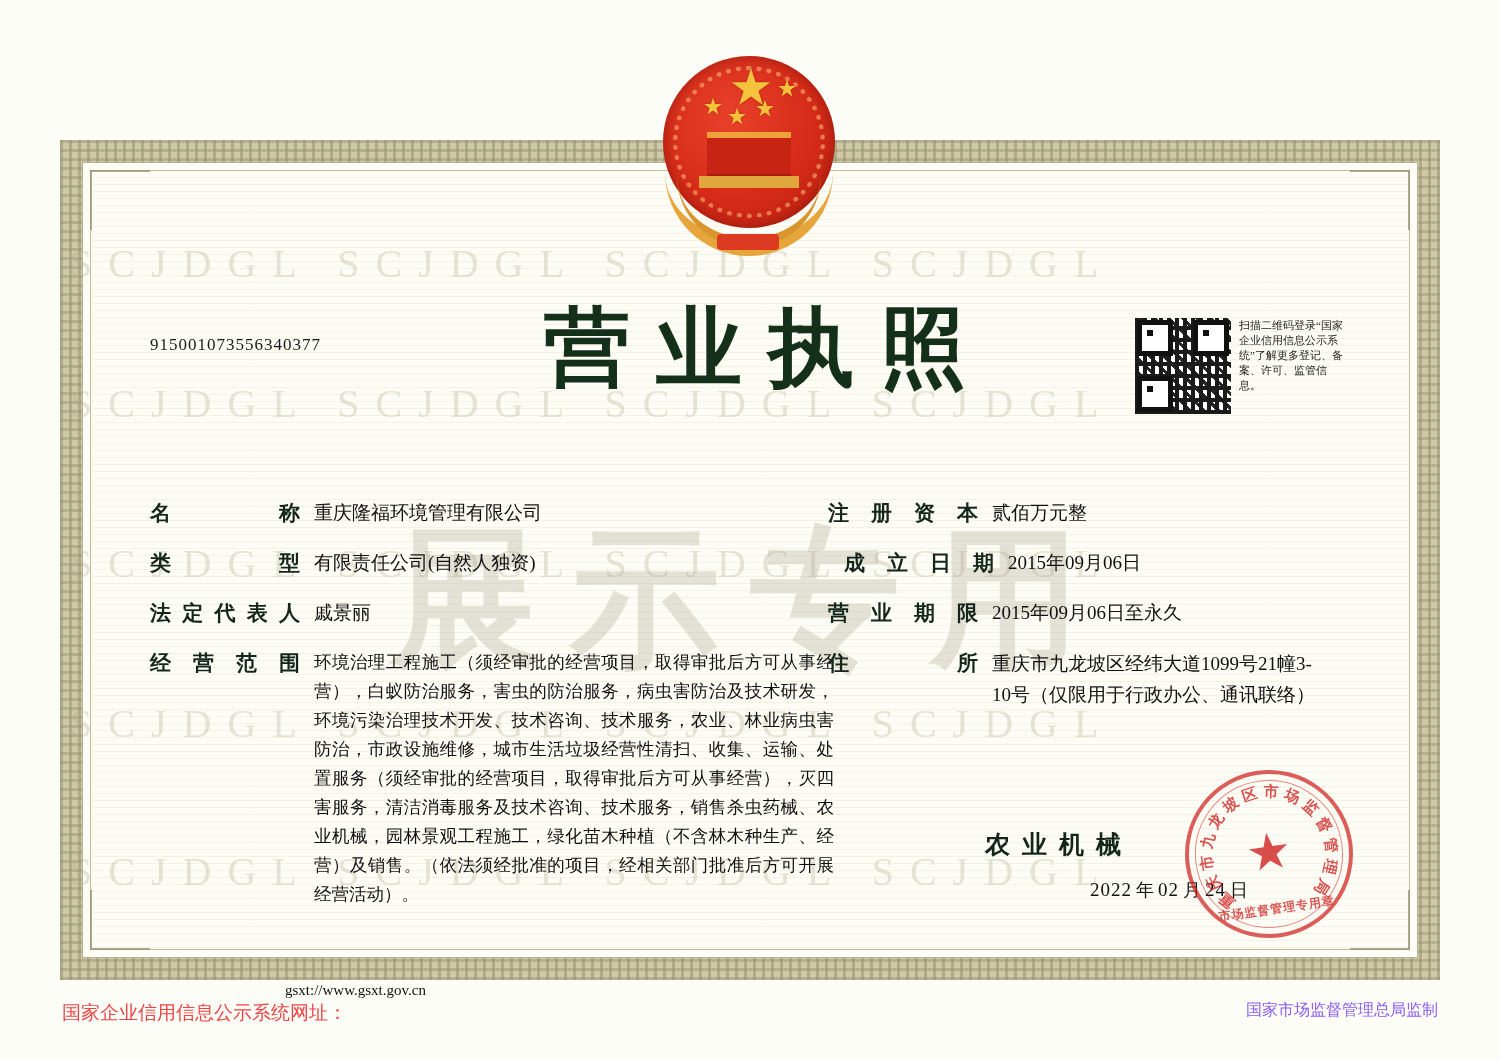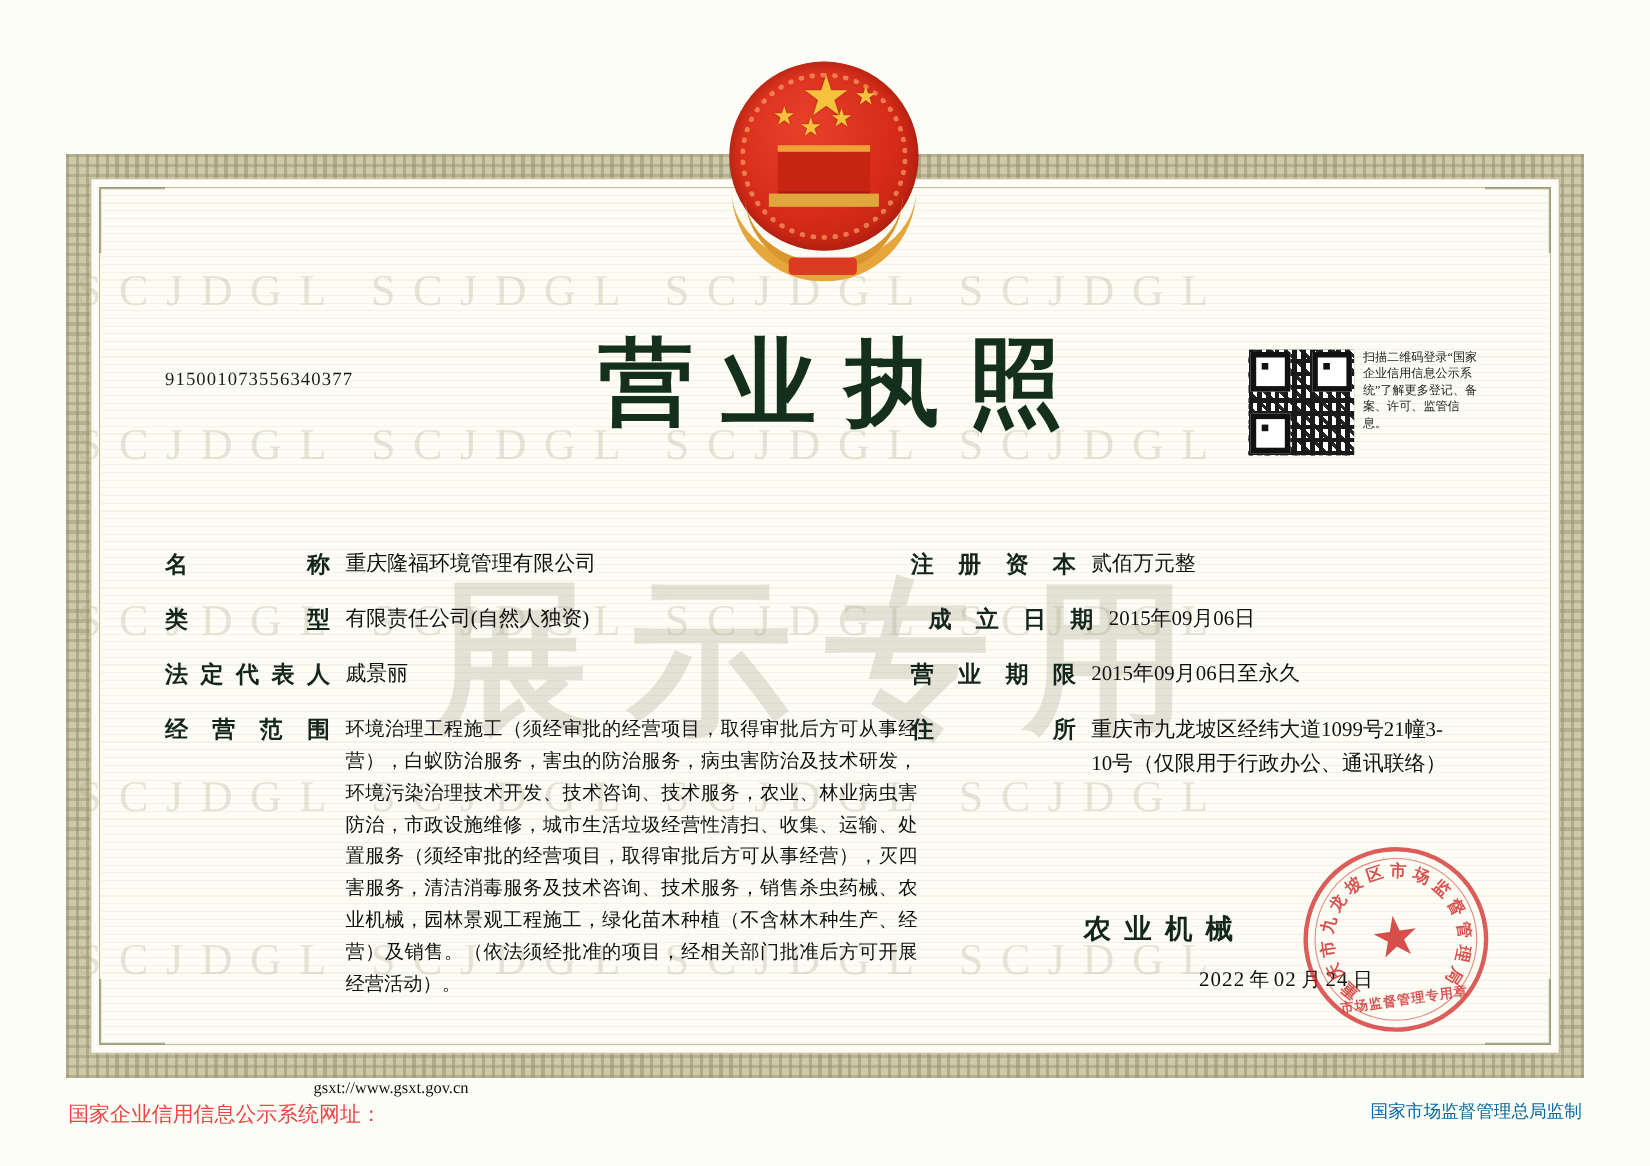--- a/index.html
+++ b/index.html
@@ -349,21 +349,21 @@
     position: absolute;
     left: 285px; top: 982px;
     font-family: "Liberation Serif", serif;
     font-size: 15px;
     color: #111;
   }
   #footer-right {
     position: absolute;
     right: 62px; top: 1000px;
     font-size: 16px;
-    color: #0369a1;
+    color: #8b5cf6;
   }
 </style>
 </head>
 <body>
 
 <div id="certificate">
 
   <div class="border-outer">
     <div class="border-inner-white"></div>
     <div class="border-fine"></div>

